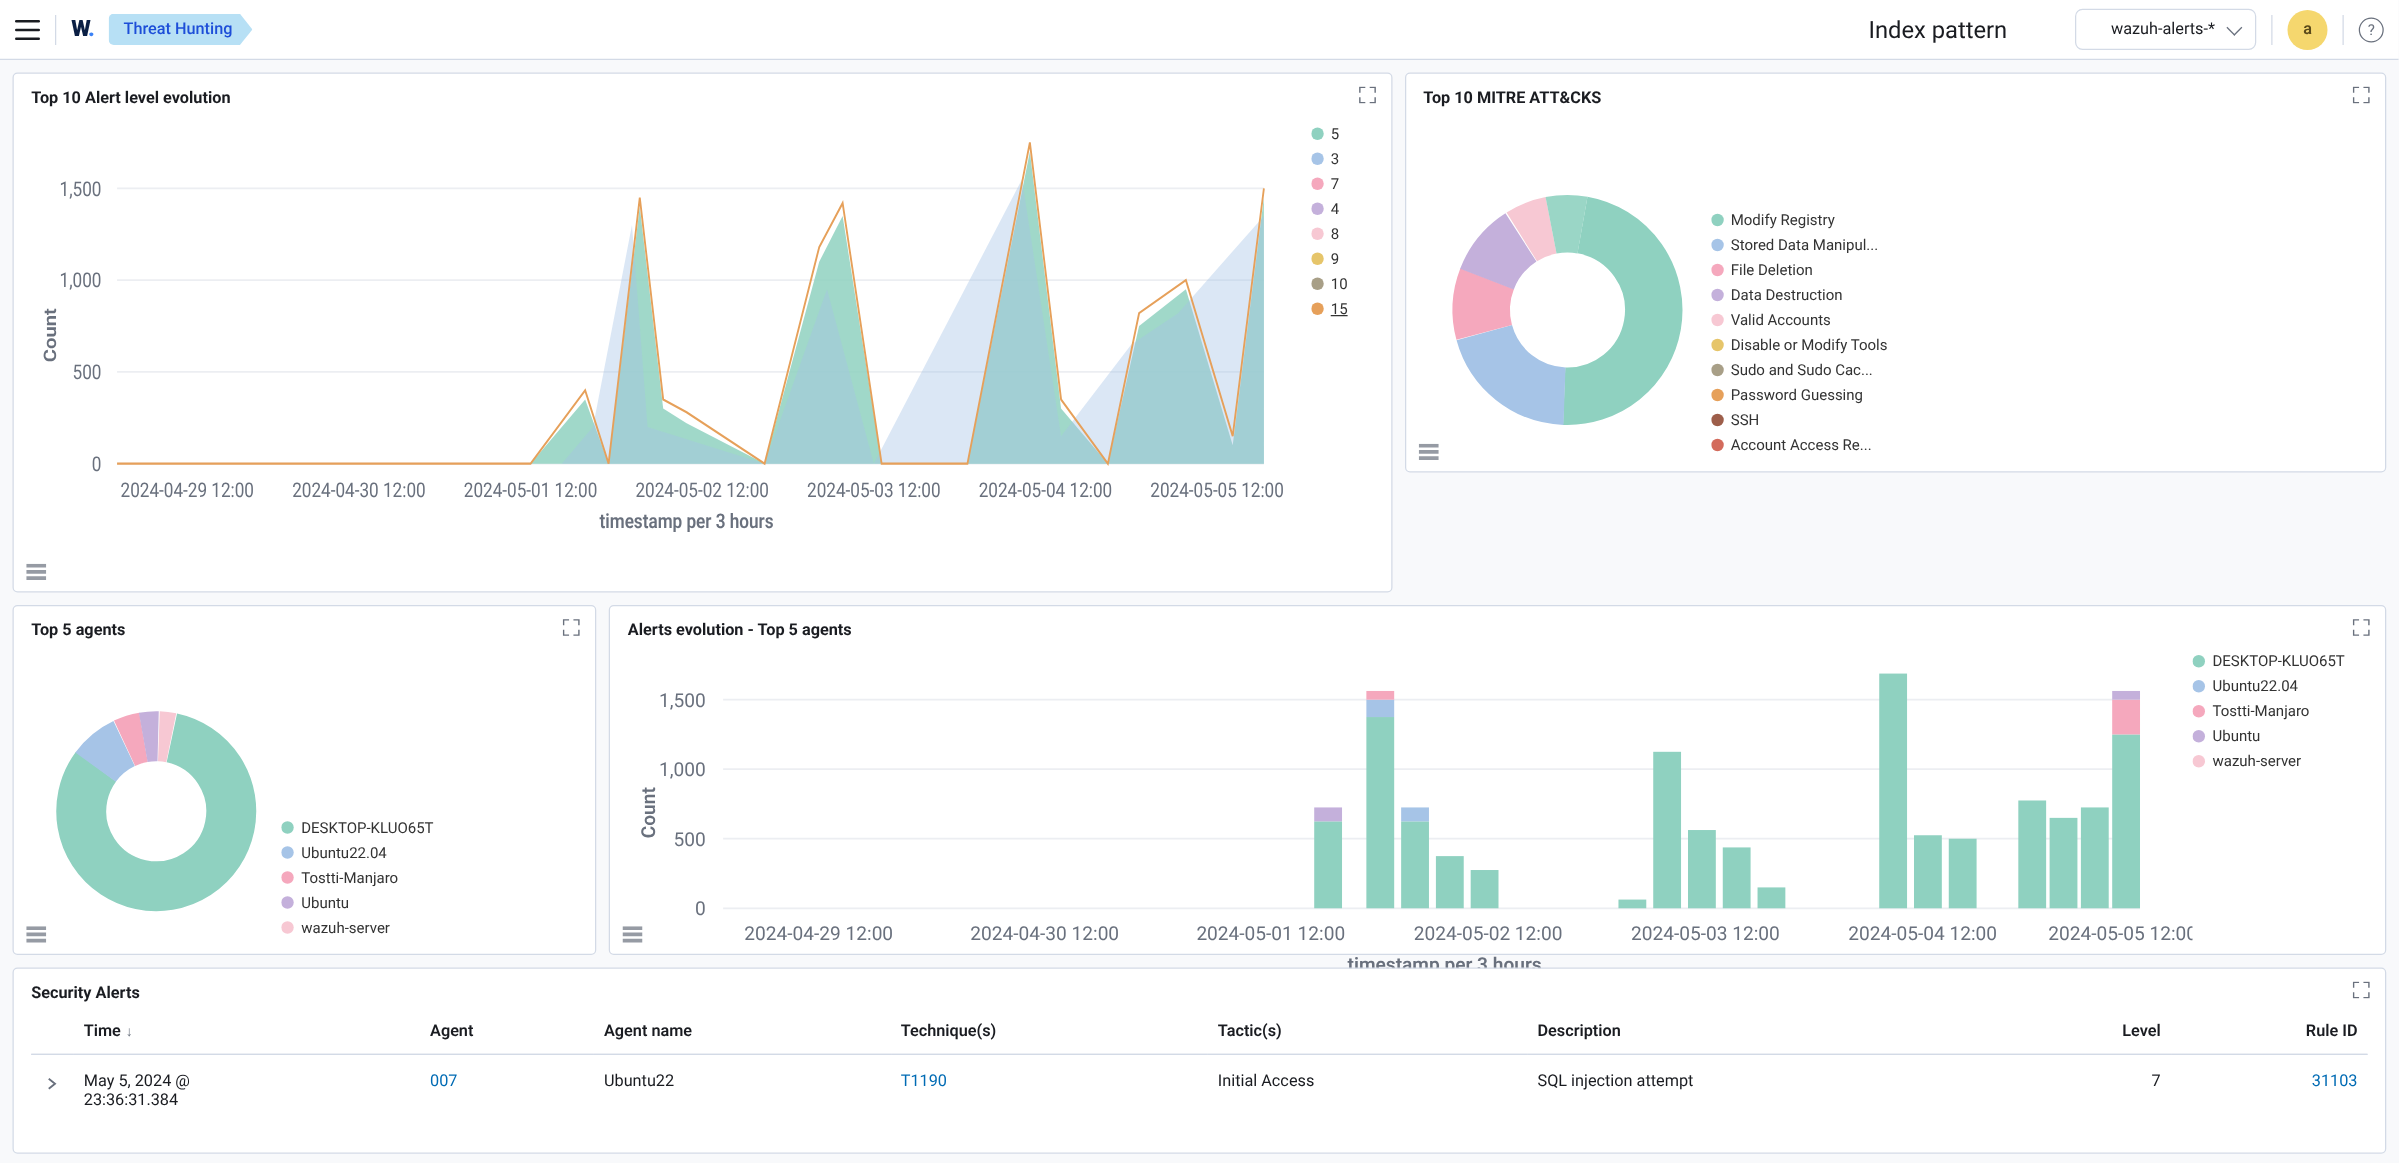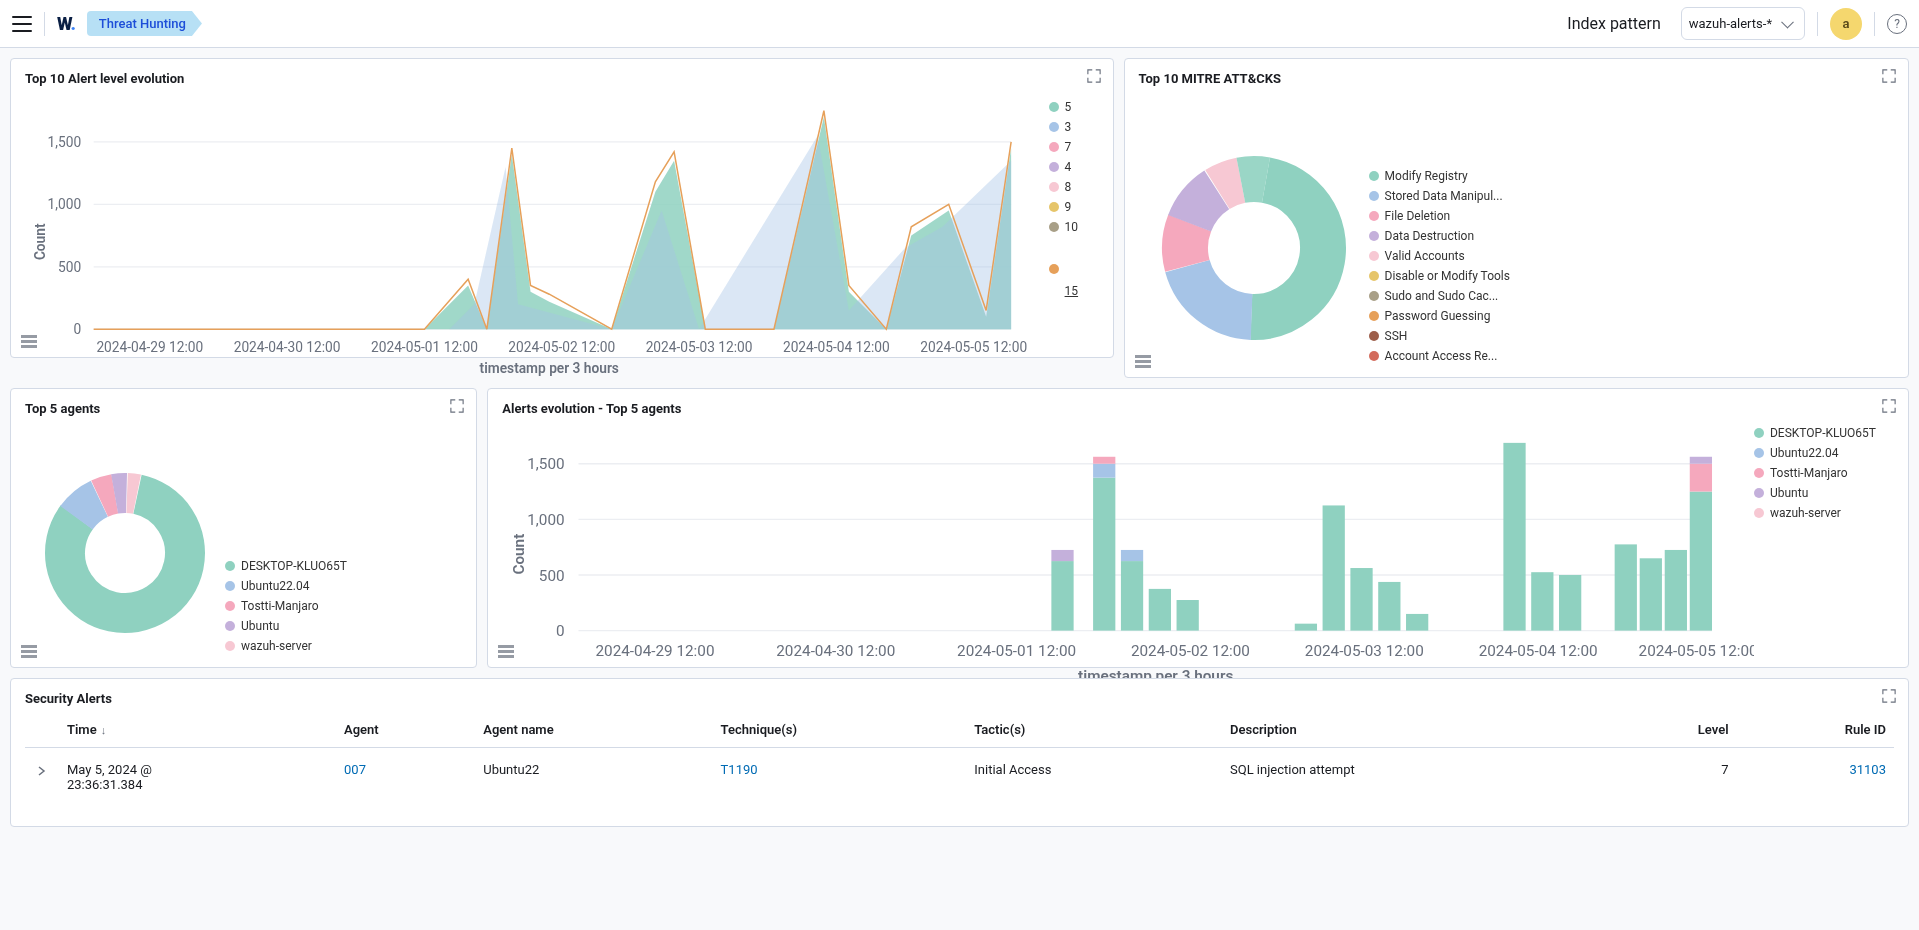--- a/index.html
+++ b/index.html
@@ -46,28 +46,29 @@
   .breadcrumb-pill {
     background:#b7e0f5;
     color:#1d4ed8;
     border-radius:4px;
     padding:5px 16px 5px 12px;
     font-size:13px;
     font-weight:500;
     clip-path: polygon(0 0, calc(100% - 10px) 0, 100% 50%, calc(100% - 10px) 100%, 0 100%);
   }
   .spacer { flex:1; }
-  .index-label { font-size:16px; color:#1a1c21; margin-right:8px; }
+  .index-label { font-size:19px; color:#1a1c21; margin-right:8px; }
   .index-select {
     border:1px solid var(--border);
     border-radius:6px;
-    padding:8px 32px 8px 7px;
+    padding:8px 32px 8px 28px;
     background:#fff;
     font-size:13px;
     position:relative;
+    margin-left:34px;
   }
   .index-select::after {
     content:"";
     position:absolute;
     right:12px; top:50%;
     width:8px; height:8px;
     border-right:1.5px solid #69707d;
     border-bottom:1.5px solid #69707d;
     transform:translateY(-70%) rotate(45deg);
   }
@@ -108,21 +109,21 @@
     color:#69707d;
   }
   .table-ic {
     position:absolute; left:10px; bottom:8px;
     width:16px; height:14px;
     color:#69707d;
     cursor:pointer;
   }
 
   
-  .p-alert-evo { grid-column:1 / span 7; height:300px; }
+  .p-alert-evo { grid-column:1 / span 7; height:416px; }
   .p-mitre     { grid-column:8 / span 5; height:320px; }
   .p-agents    { grid-column:1 / span 3; height:280px; }
   .p-alerts-agents { grid-column:4 / span 9; height:280px; }
   .p-security  { grid-column:1 / span 12; }
 
   
   .legend { display:flex; flex-direction:column; gap:6px; font-size:12px; color:#333; }
   .legend-row { display:flex; align-items:center; gap:6px; white-space:nowrap; overflow:hidden; text-overflow:ellipsis; }
   .dotc { width:10px; height:10px; border-radius:50%; flex-shrink:0; }
 
@@ -151,21 +152,21 @@
     color:#1a1c21;
   }
   .sec-table td { padding:14px 8px; vertical-align:top; }
   .sort-arr { font-size:11px; color:#69707d; margin-left:4px; }
   .expand-row {
     width:18px; height:18px;
     display:inline-flex; align-items:center; justify-content:center;
     cursor:pointer; color:#69707d;
   }
   .link { color:var(--link); cursor:pointer; }
-  .underline { text-decoration:underline;margin-top:44px; }
+  .underline { text-decoration:underline; }
 </style>
 </head>
 <body>
 
 <div class="topbar">
   <div class="hamburger">
     <span></span>
       <span></span>
       <span></span>
   </div>

